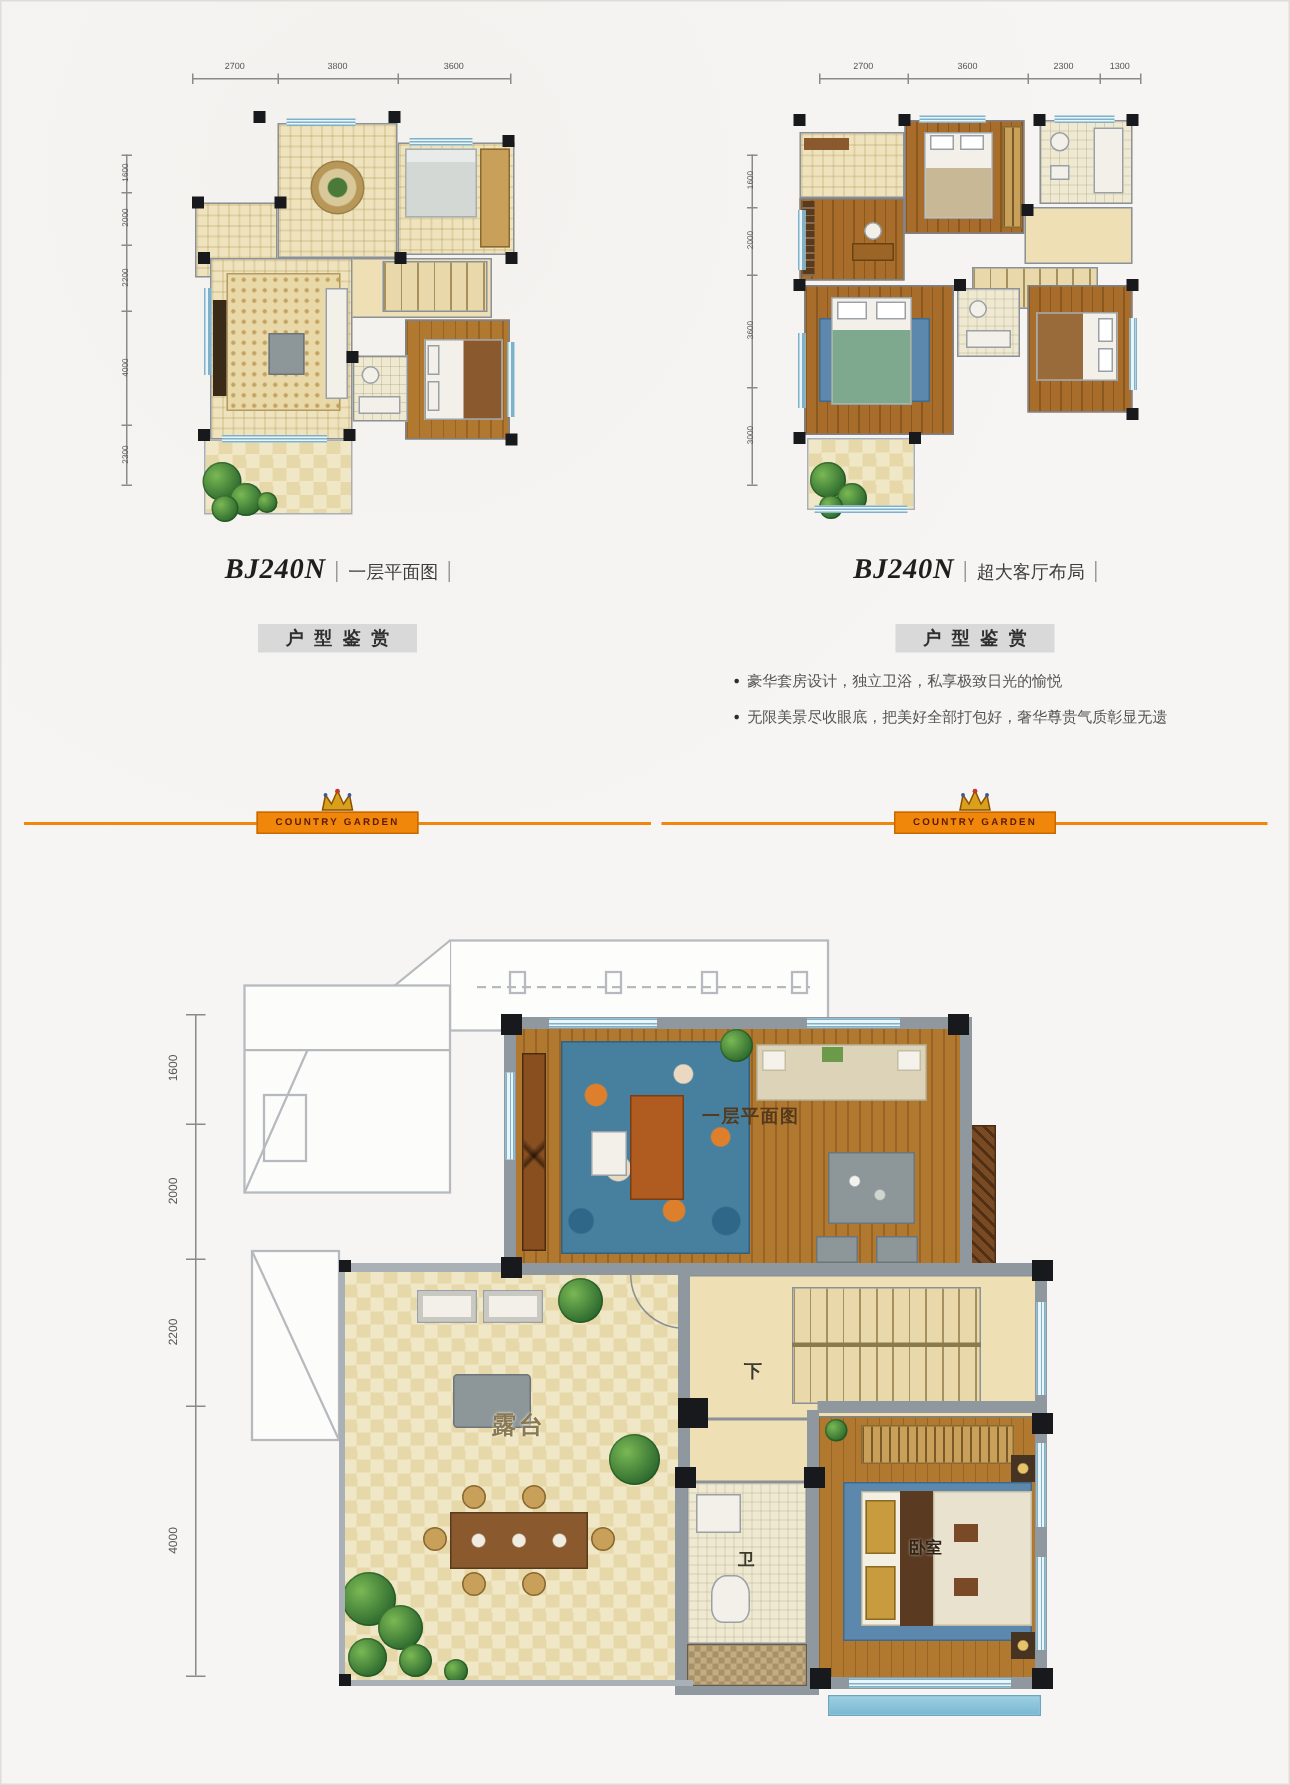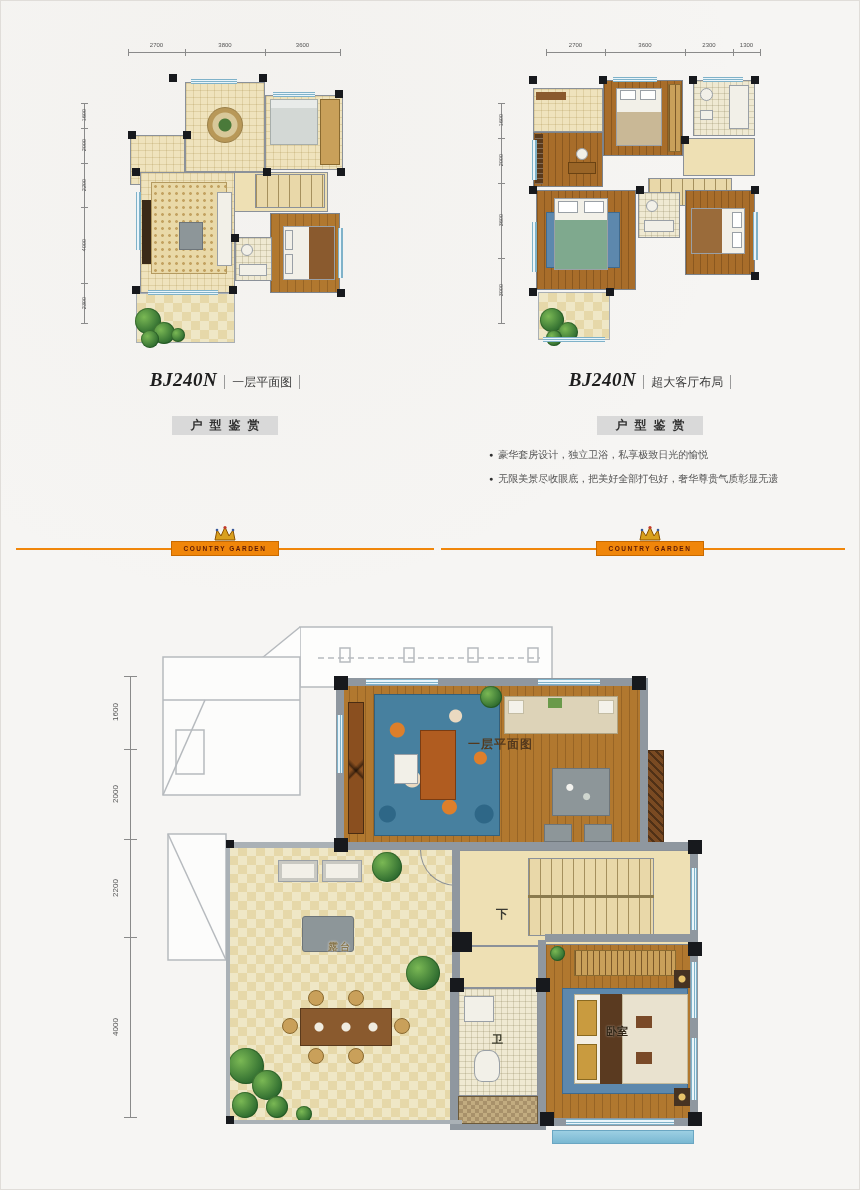--- a/index.html
+++ b/index.html
@@ -357,21 +357,21 @@
     <i class="a blk" style="left:450px;top:378px;width:14px;height:14px"></i>
     <i class="a blk" style="left:536px;top:378px;width:14px;height:14px"></i>
     <i class="a blk" style="left:452px;top:332px;width:20px;height:20px"></i>
     <i class="a blk" style="left:226px;top:240px;width:8px;height:8px"></i>
     <i class="a blk" style="left:226px;top:516px;width:8px;height:8px"></i>
 
     <i class="a" style="left:552px;top:530px;width:142px;height:14px;background:linear-gradient(#9ccfe3,#7ab8d2);border:1px solid #6aa6c2"></i>
 
     <b class="lbl" style="left:468px;top:136px;font-size:12px;letter-spacing:1px;color:#54391d">一层平面图</b>
     <b class="lbl" style="left:496px;top:306px;font-size:12px;color:#3a3a32">下</b>
-    <b class="lbl" style="left:328px;top:340px;font-size:10px;letter-spacing:2px;color:#8a7950;text-shadow:0 0 2px #fff">露台</b>
+    <b class="lbl" style="left:328px;top:340px;font-size:16px;letter-spacing:2px;color:#8a7950;text-shadow:0 0 2px #fff">露台</b>
     <b class="lbl" style="left:492px;top:432px;font-size:11px;color:#3a3a2a">卫</b>
     <b class="lbl" style="left:606px;top:424px;font-size:11px;color:#2f2414;text-shadow:0 0 2px rgba(255,255,255,.6)">卧室</b>
 
     <i class="a dml" style="left:130px;top:76px;width:1px;height:441px"></i>
     <i class="a dml" style="left:124px;top:76px;width:13px;height:1px"></i>
     <i class="a dml" style="left:124px;top:149px;width:13px;height:1px"></i>
     <i class="a dml" style="left:124px;top:239px;width:13px;height:1px"></i>
     <i class="a dml" style="left:124px;top:337px;width:13px;height:1px"></i>
     <i class="a dml" style="left:124px;top:517px;width:13px;height:1px"></i>
     <b class="dim dimv" style="left:96px;top:108px;width:40px;font-size:8px;font-weight:normal">1600</b>

